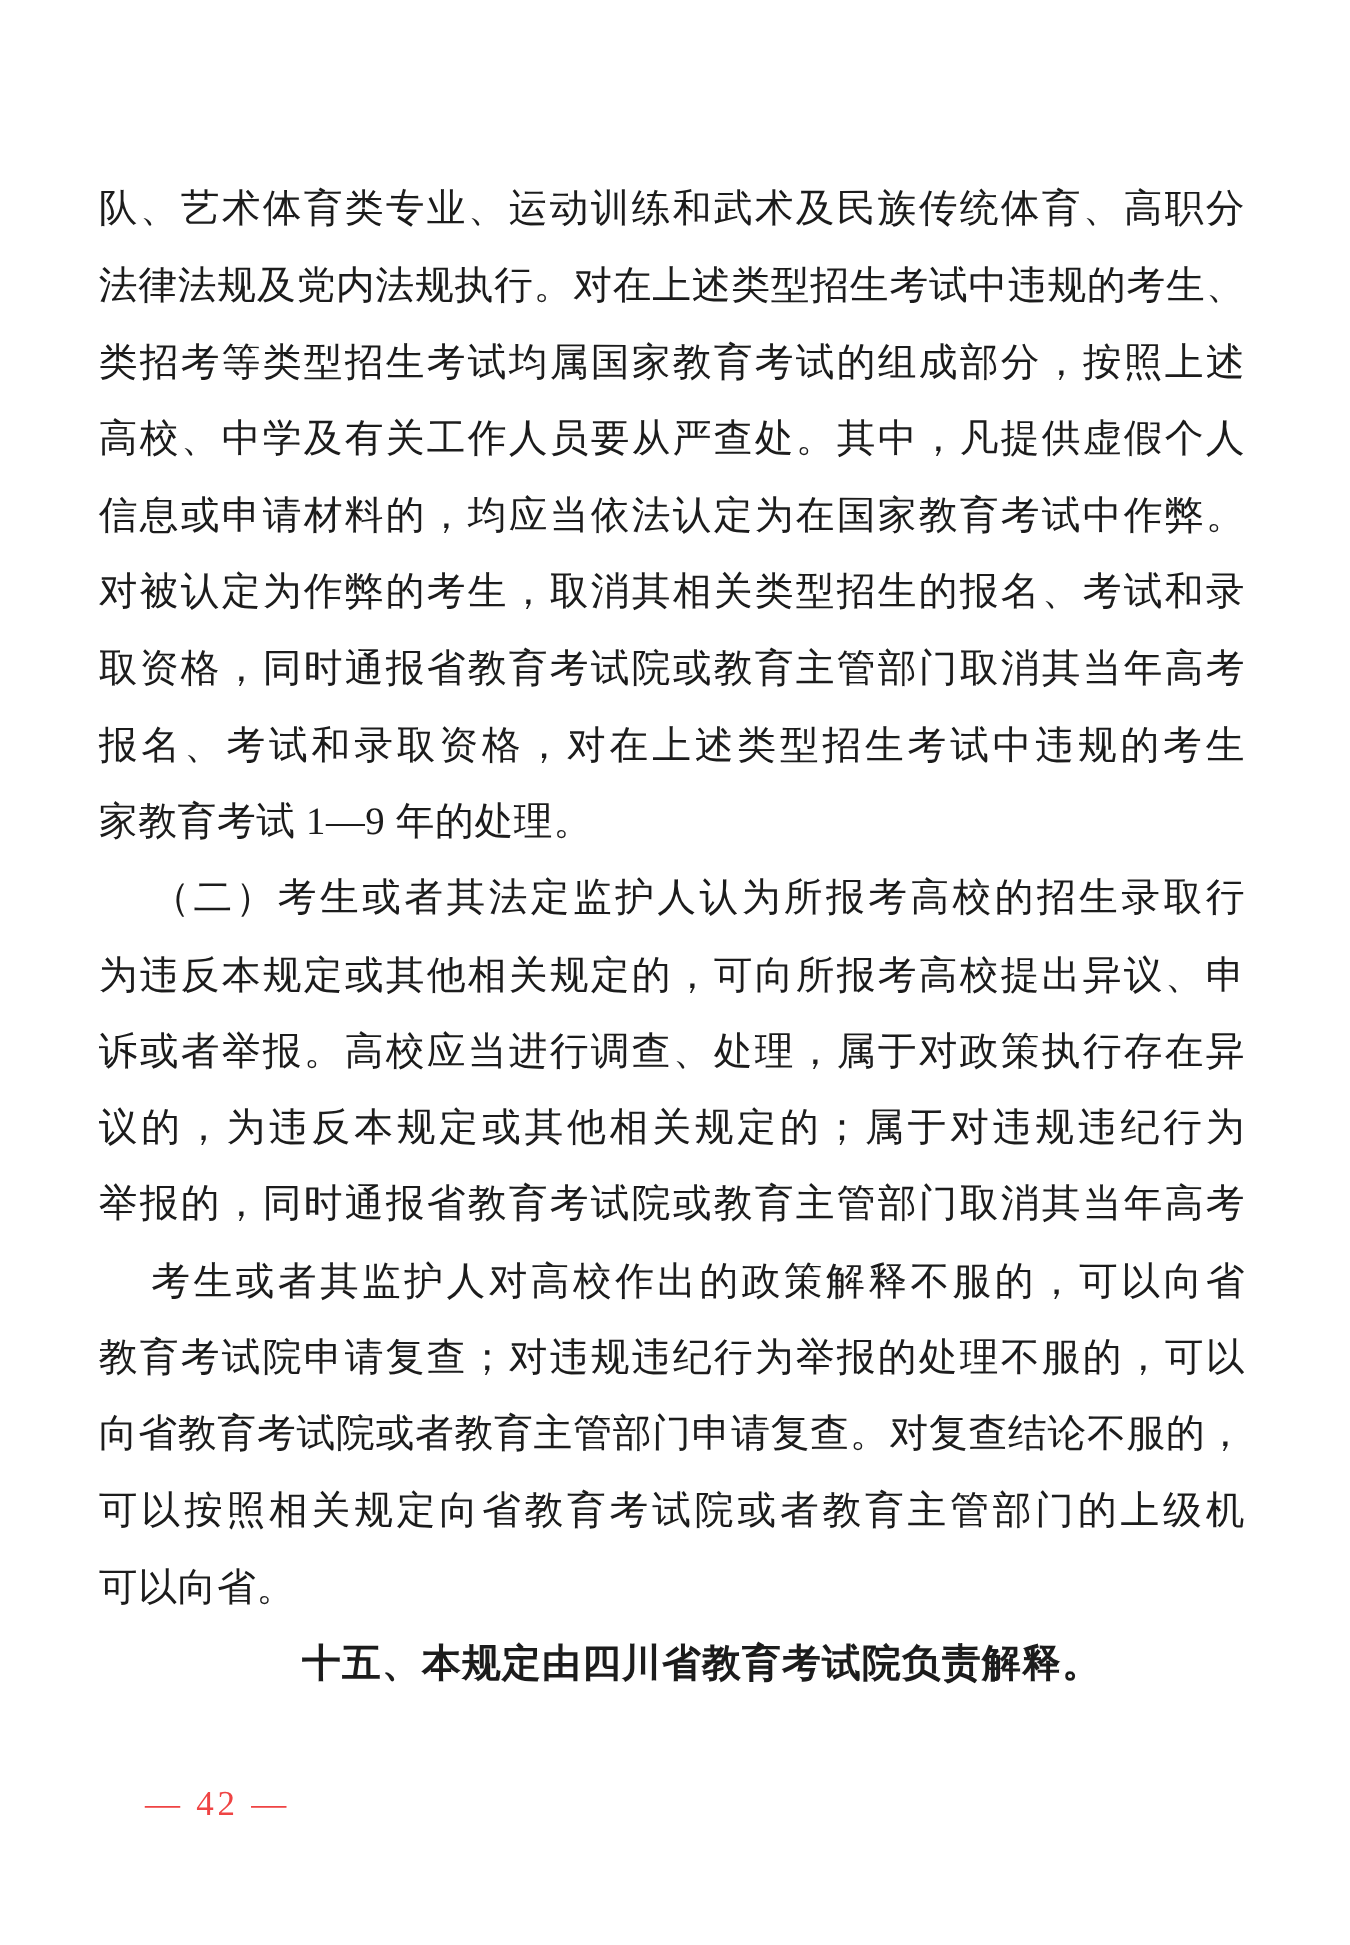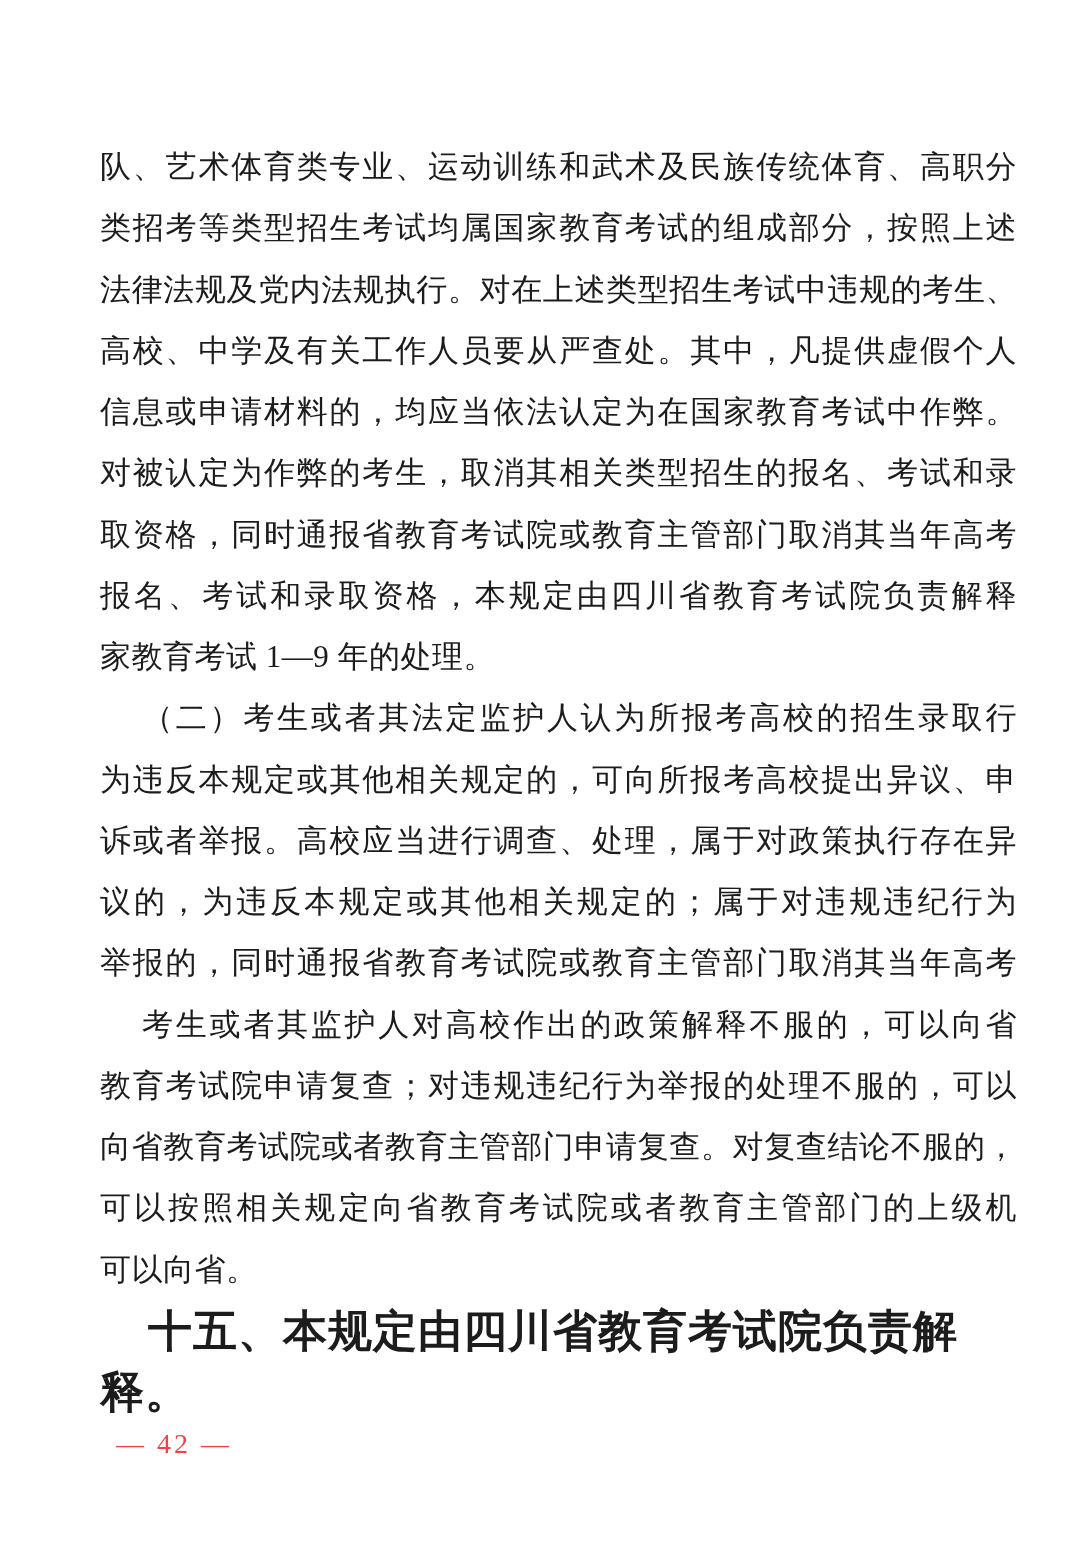--- a/index.html
+++ b/index.html
@@ -15,21 +15,21 @@
     color: #1c1c1c;
     overflow: hidden;
   }
   .doc-page {
     position: absolute;
     inset: 0;
     background: #ffffff;
   }
   .doc-body {
     position: absolute;
-    left: 100px;
+    left: 79px;
     top: 136px;
     width: 917px;
   }
   .line {
     height: 61.25px;
     line-height: 61.25px;
     font-size: 31px;
     letter-spacing: 0.5px;
     text-align: left;
     white-space: normal;
@@ -39,47 +39,48 @@
   .line.j {
     text-align: justify;
     text-align-last: justify;
   }
   .line.indent {
     text-indent: 42px;
   }
   .line.bold {
     font-weight: 700;
     font-family: "Liberation Sans", "DejaVu Sans", sans-serif;
-    font-size: 44px;
+    font-size: 31px;
     letter-spacing: 1px;
     text-indent: 48px;
+    text-align: center;
   }
   .page-footer {
     position: absolute;
     left: 116px;
     top: 1428px;
     font-size: 28px;
     letter-spacing: 3px;
     color: #ef4444;
     font-family: "Liberation Serif", "DejaVu Serif", serif;
   }
 </style>
 </head>
 <body>
 
 <div class="doc-page">
   <div class="doc-body">
       <div class="line j">队、艺术体育类专业、运动训练和武术及民族传统体育、高职分</div>
+      <div class="line j">法律法规及党内法规执行。对在上述类型招生考试中违规的考生、</div>
       <div class="line j">类招考等类型招生考试均属国家教育考试的组成部分，按照上述</div>
-      <div class="line j">法律法规及党内法规执行。对在上述类型招生考试中违规的考生、</div>
       <div class="line j">高校、中学及有关工作人员要从严查处。其中，凡提供虚假个人</div>
       <div class="line j">信息或申请材料的，均应当依法认定为在国家教育考试中作弊。</div>
       <div class="line j">对被认定为作弊的考生，取消其相关类型招生的报名、考试和录</div>
       <div class="line j">取资格，同时通报省教育考试院或教育主管部门取消其当年高考</div>
-      <div class="line j">报名、考试和录取资格，本规定由四川省教育考试院负责解释</div>
+      <div class="line j">报名、考试和录取资格，对在上述类型招生考试中违规的考生</div>
       <div class="line">家教育考试 1—9 年的处理。</div>
       <div class="line j indent">（二）考生或者其法定监护人认为所报考高校的招生录取行</div>
       <div class="line j">为违反本规定或其他相关规定的，可向所报考高校提出异议、申</div>
       <div class="line j">诉或者举报。高校应当进行调查、处理，属于对政策执行存在异</div>
       <div class="line j">议的，为违反本规定或其他相关规定的；属于对违规违纪行为</div>
       <div class="line j">举报的，同时通报省教育考试院或教育主管部门取消其当年高考</div>
       <div class="line j indent">考生或者其监护人对高校作出的政策解释不服的，可以向省</div>
       <div class="line j">教育考试院申请复查；对违规违纪行为举报的处理不服的，可以</div>
       <div class="line j">向省教育考试院或者教育主管部门申请复查。对复查结论不服的，</div>
       <div class="line j">可以按照相关规定向省教育考试院或者教育主管部门的上级机</div>

